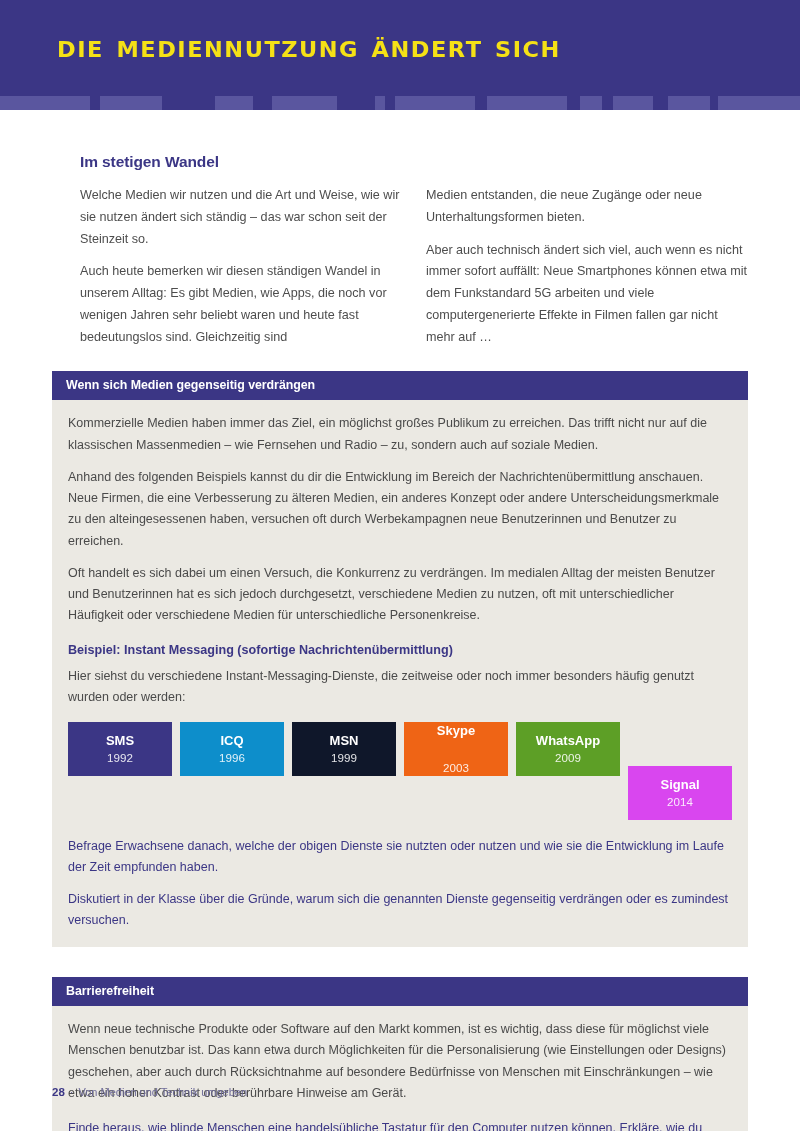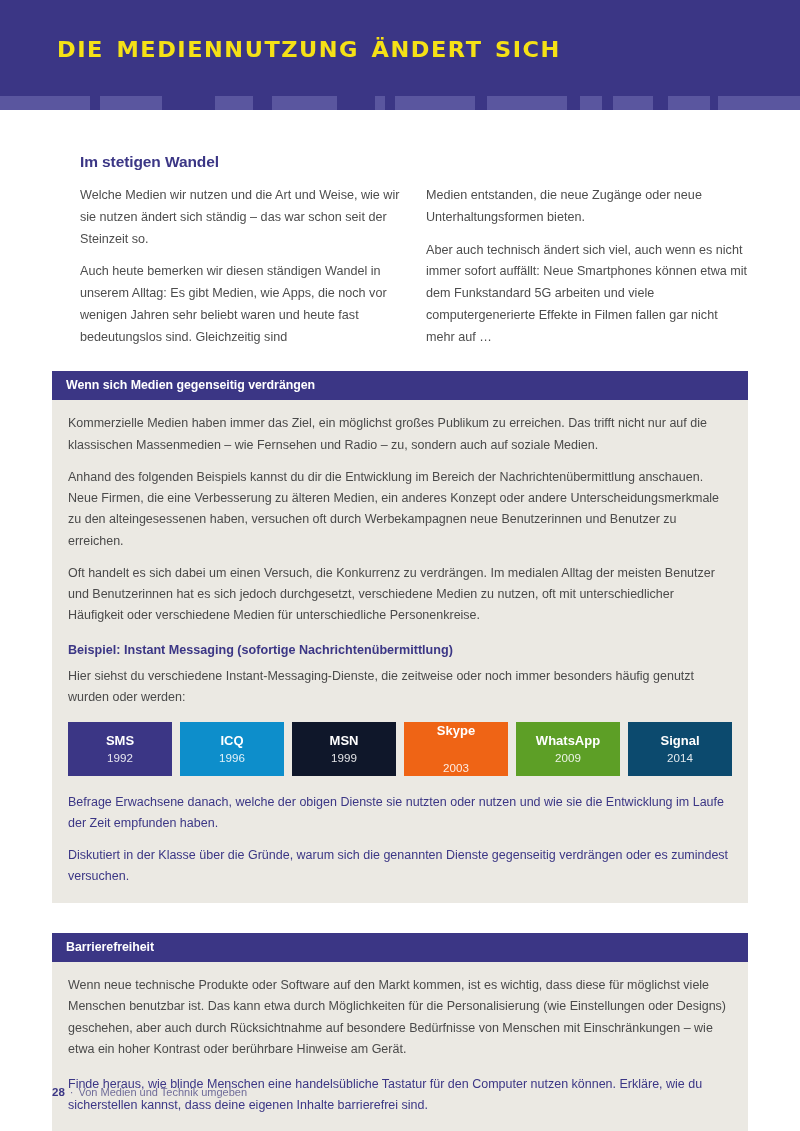--- a/index.html
+++ b/index.html
@@ -206,21 +206,21 @@
           <span class="service-year">1999</span>
         </div>
         <div class="service" style="background: rgb(239, 100, 21); gap: 20px;">
           <span class="service-name">Skype</span>
           <span class="service-year">2003</span>
         </div>
         <div class="service" style="background: rgb(93, 159, 38);">
           <span class="service-name">WhatsApp</span>
           <span class="service-year">2009</span>
         </div>
-        <div class="service" style="background: #0c4a6e;">
+        <div class="service" style="background: #d946ef; margin-top: 44px;">
           <span class="service-name">Signal</span>
           <span class="service-year">2014</span>
         </div>
       </div>
 
       <div class="task-group">
         <p class="task">Befrage Erwachsene danach, welche der obigen Dienste sie nutzten oder nutzen und wie sie die Entwicklung im Laufe der Zeit empfunden haben.</p>
         <p class="task">Diskutiert in der Klasse über die Gründe, warum sich die genannten Dienste gegenseitig verdrängen oder es zumindest versuchen.</p>
       </div>
     </div>

